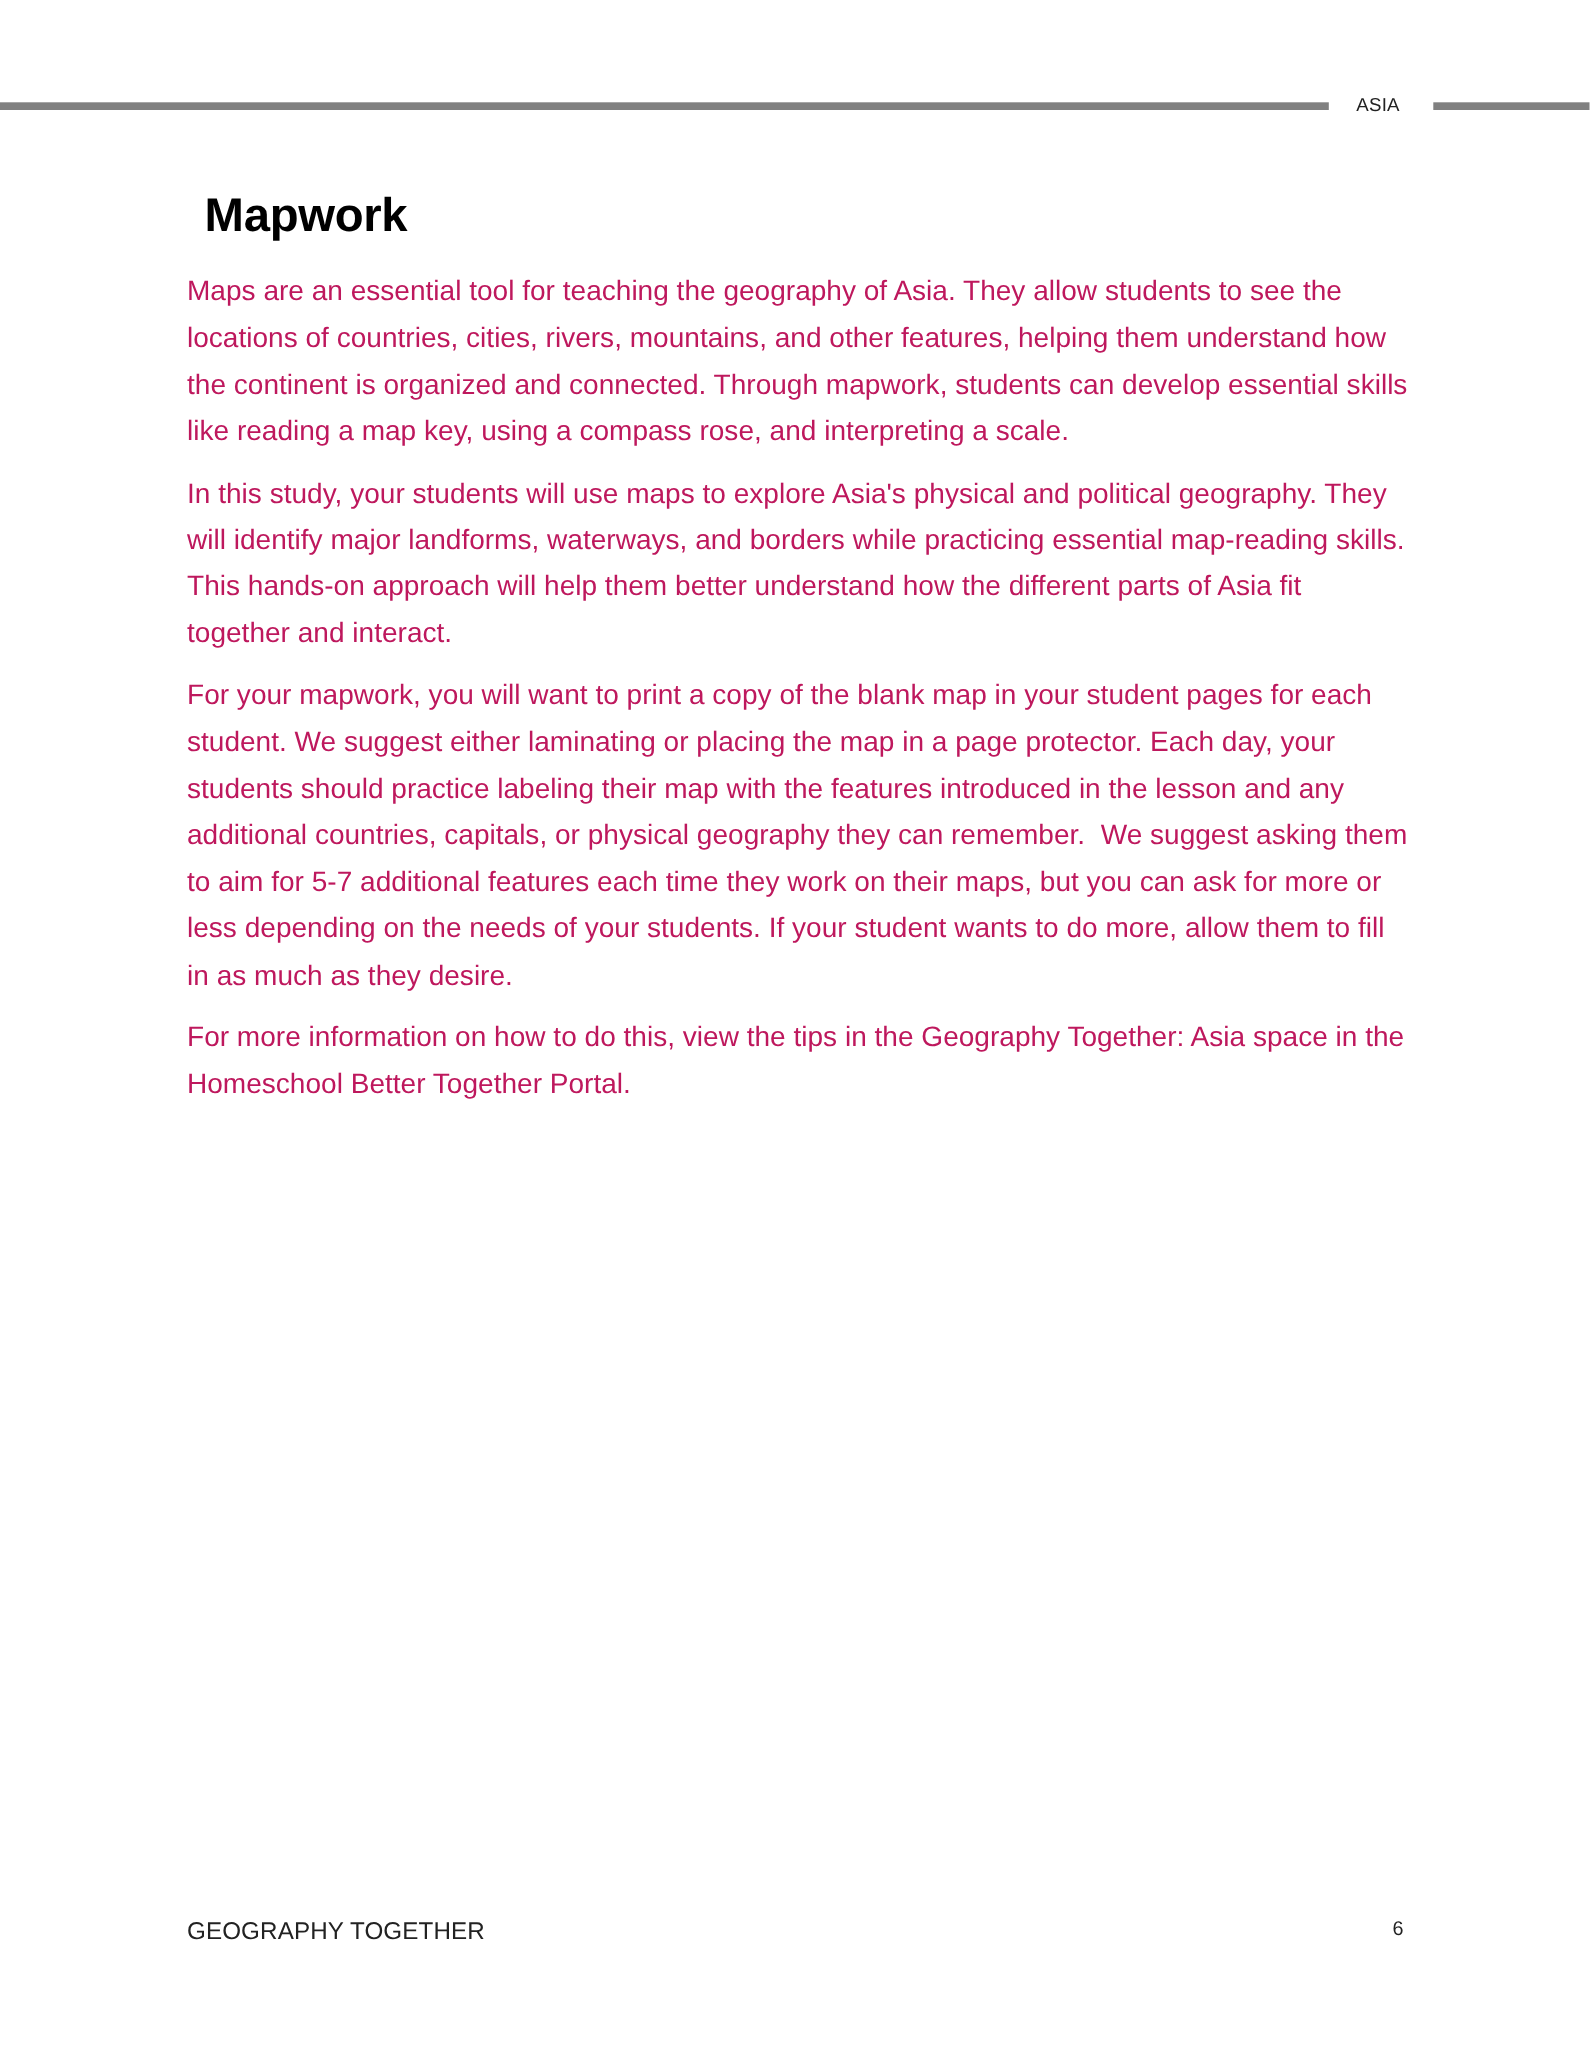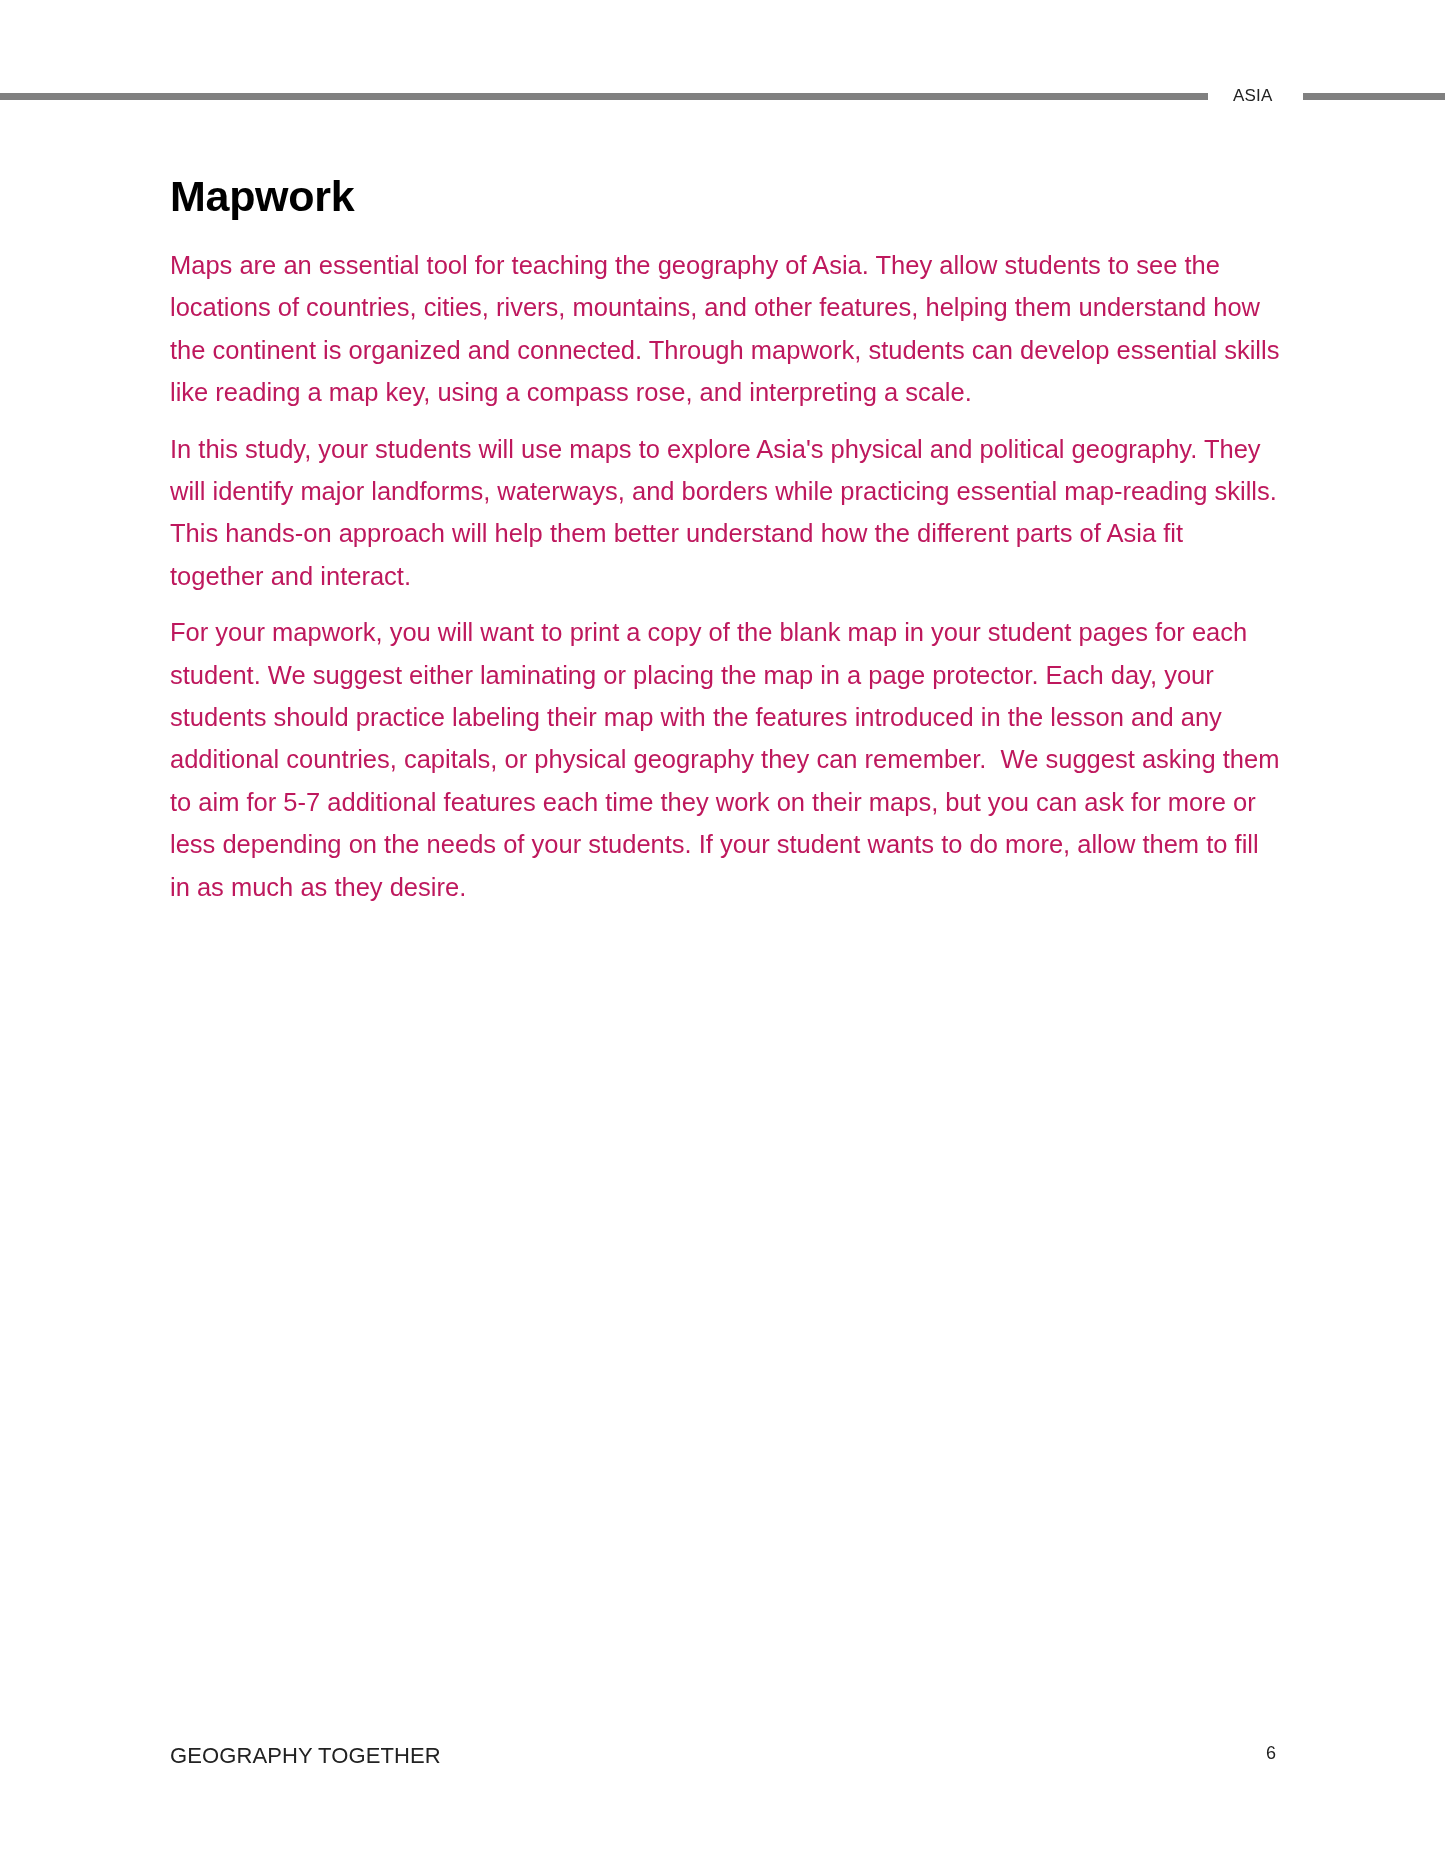--- a/index.html
+++ b/index.html
@@ -34,21 +34,21 @@
     .header-label {
       position: absolute;
       left: 1233px;
       top: 86px;
       font-size: 17px;
       letter-spacing: 0.2px;
       color: #222222;
     }
     .page-title {
       position: absolute;
-      left: 170px;
+      left: 186px;
       top: 172px;
       margin: 0;
       font-family: "Liberation Sans", sans-serif;
       font-weight: bold;
       font-size: 43px;
       color: #000000;
       letter-spacing: -0.3px;
     }
     .content {
       position: absolute;
@@ -85,16 +85,17 @@
 <div class="header-rule-left"></div>
 <div class="header-label">ASIA</div>
 <div class="header-rule-right"></div>
 
 <h1 class="page-title">Mapwork</h1>
 
 <div class="content">
   <p>Maps are an essential tool for teaching the geography of Asia. They allow students to see the locations of countries, cities, rivers, mountains, and other features, helping them understand how the continent is organized and connected. Through mapwork, students can develop essential skills like reading a map key, using a compass rose, and interpreting a scale.</p>
   <p>In this study, your students will use maps to explore Asia's physical and political geography. They will identify major landforms, waterways, and borders while practicing essential map-reading skills. This hands-on approach will help them better understand how the different parts of Asia fit together and interact.</p>
   <p>For your mapwork, you will want to print a copy of the blank map in your student pages for each student. We suggest either laminating or placing the map in a page protector. Each day, your students should practice labeling their map with the features introduced in the lesson and any additional countries, capitals, or physical geography they can remember.  We suggest asking them to aim for 5-7 additional features each time they work on their maps, but you can ask for more or less depending on the needs of your students. If your student wants to do more, allow them to fill in as much as they desire.</p>
+  <p>For more information on how to do this, view the tips in the Geography Together: Asia space in the Homeschool Better Together Portal.</p>
 </div>
 
 <div class="footer-left">GEOGRAPHY TOGETHER</div>
 <div class="footer-right">6</div>
 
 </body></html>

